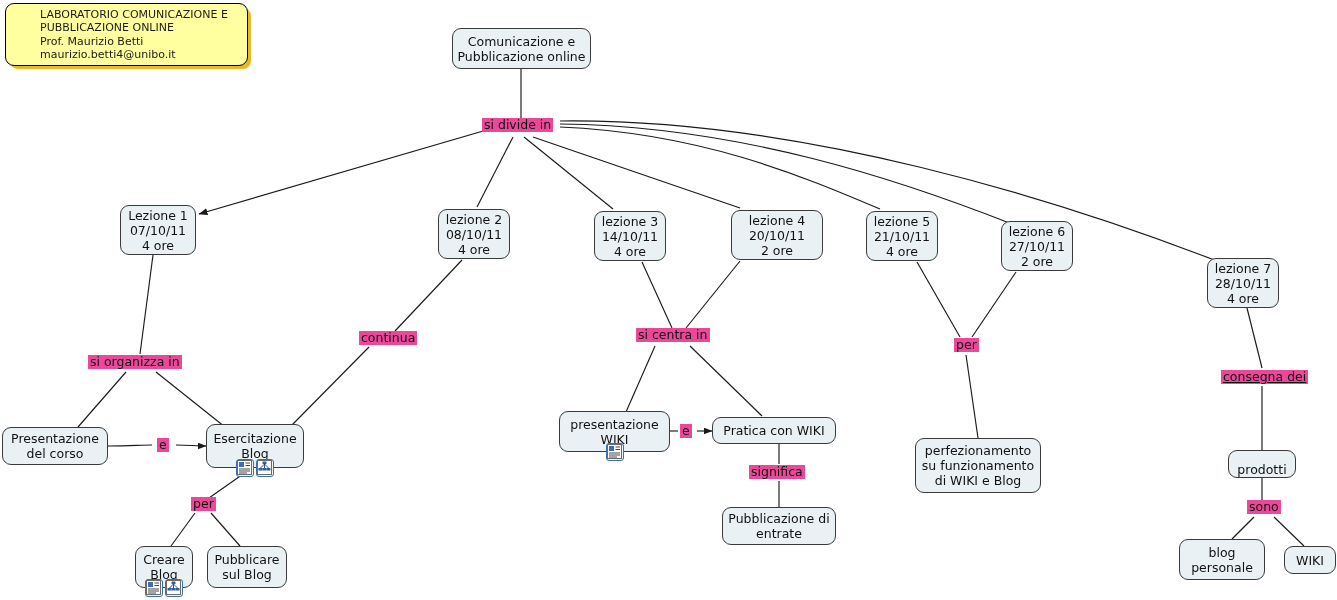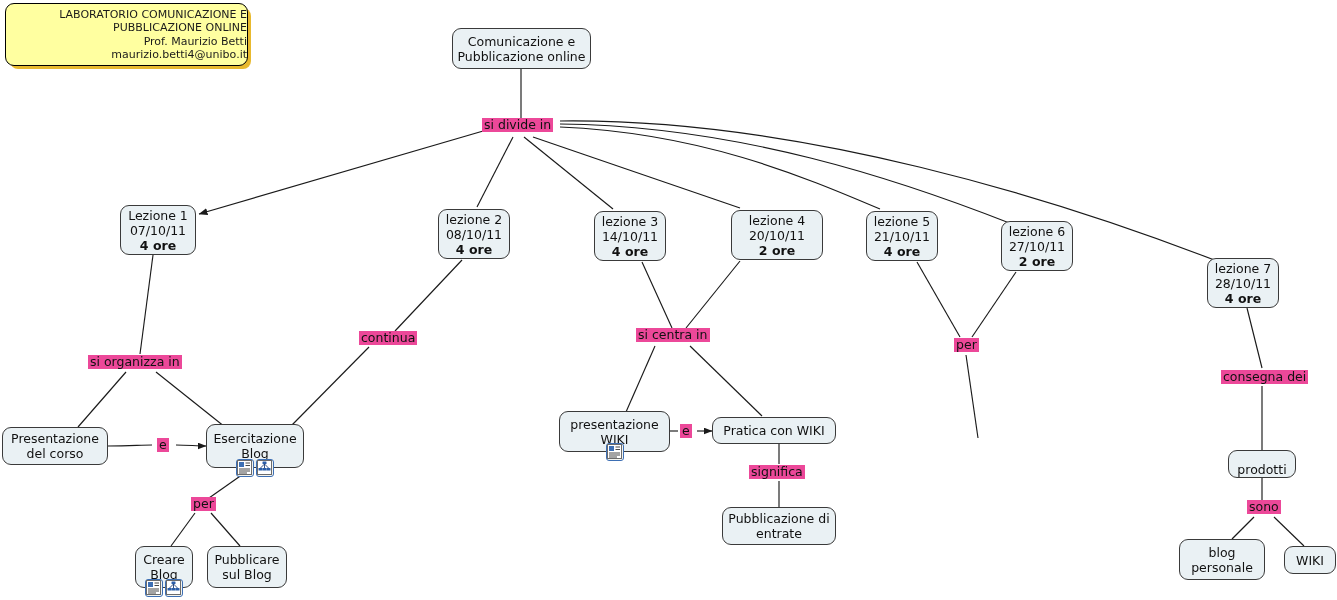--- a/index.html
+++ b/index.html
@@ -33,21 +33,21 @@
     flex-direction: column;
     align-items: center;
     justify-content: center;
     text-align: center;
     color: #111111;
     font-size: 12.5px;
     line-height: 15px;
     box-shadow: 0 0 0 0 rgba(0,0,0,0);
   }
   .cm-node .ln { display: block; white-space: nowrap; }
-  .cm-node .ln.bold { font-weight: bold; }
+  .cm-node .ln.bold { font-weight: normal; }
   .cm-link-label {
     position: absolute;
     color: #111111;
     font-size: 12.5px;
     line-height: 14px;
     white-space: nowrap;
     background: #ec4899;
     padding: 0 2px;
   }
   
@@ -57,21 +57,21 @@
     top: 3px;
     width: 243px;
     height: 63px;
     box-sizing: border-box;
     background: #ffffa0;
     border: 1.6px solid #000000;
     border-radius: 9px;
     box-shadow: 4px 4px 0 -1px #e8b92e;
     display: flex;
     flex-direction: column;
-    align-items: flex-end;
+    align-items: flex-start;
     justify-content: center;
     text-align: center;
     font-size: 11px;
     line-height: 13.5px;
     color: #1b1b1b;
     padding-left: 34px;
   }
   #legend-note .ln { white-space: nowrap; }
   
   .res-icons {
@@ -316,20 +316,25 @@
 
   <div class="cm-node" style="left:712px; top:417px; width:124px; height:27px;">
     <span class="ln">Pratica con WIKI</span>
   </div>
 
   <div class="cm-node" style="left:722px; top:507px; width:114px; height:38px;">
     <span class="ln">Pubblicazione di</span>
     <span class="ln">entrate</span>
   </div>
 
+  <div class="cm-node" style="left:915px; top:438px; width:126px; height:55px;">
+    <span class="ln">perfezionamento</span>
+    <span class="ln">su funzionamento</span>
+    <span class="ln">di WIKI e Blog</span>
+  </div>
 
   <div class="cm-node" style="left:1228px; top:450px; width:68px; height:28px;justify-content:flex-end;">
     <span class="ln">prodotti</span>
   </div>
 
   <div class="cm-node" style="left:1179px; top:539px; width:86px; height:41px;">
     <span class="ln">blog</span>
     <span class="ln">personale</span>
   </div>
 
@@ -340,21 +345,21 @@
   <div class="cm-link-label" style="left:482px; top:118px;">si divide in</div>
 
   <div class="cm-link-label" style="left:88px; top:355px;">si organizza in</div>
 
   <div class="cm-link-label" style="left:359px; top:331px;">continua</div>
 
   <div class="cm-link-label" style="left:636px; top:328px;">si centra in</div>
 
   <div class="cm-link-label" style="left:954px; top:338px;">per</div>
 
-  <div class="cm-link-label" style="left:1221px; top:370px;">consegna dei</div>
+  <div class="cm-link-label" style="left:1221px; top:370px;text-decoration:underline;">consegna dei</div>
 
   <div class="cm-link-label" style="left:157px; top:438px;">e</div>
 
   <div class="cm-link-label" style="left:191px; top:497px;">per</div>
 
   <div class="cm-link-label" style="left:680px; top:424px;">e</div>
 
   <div class="cm-link-label" style="left:749px; top:465px;">significa</div>
 
   <div class="cm-link-label" style="left:1247px; top:500px;">sono</div>

